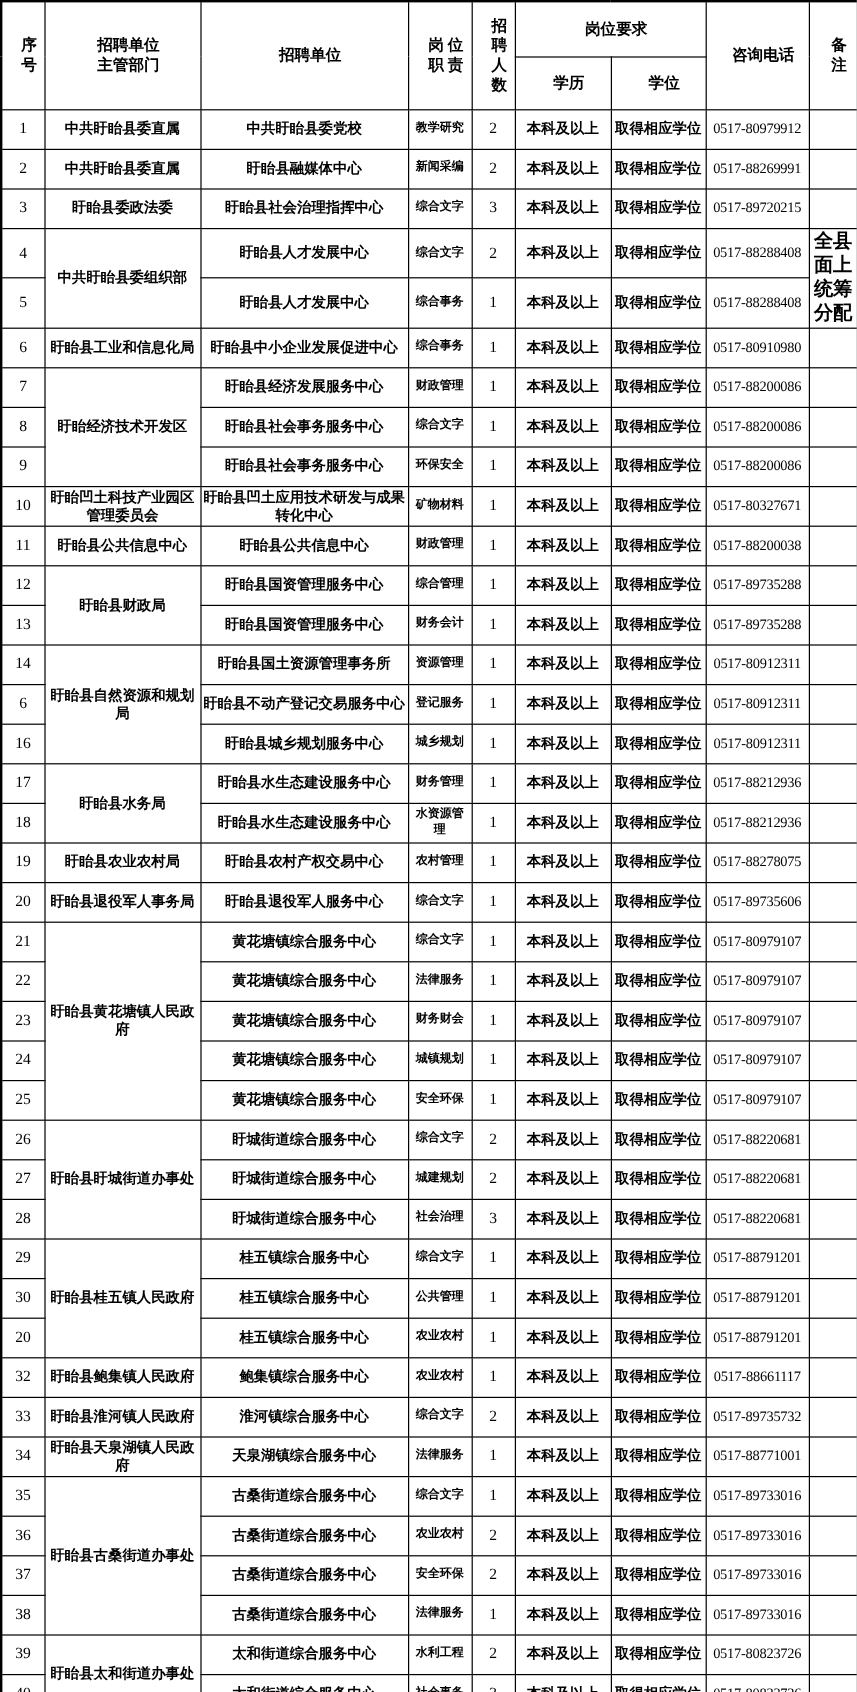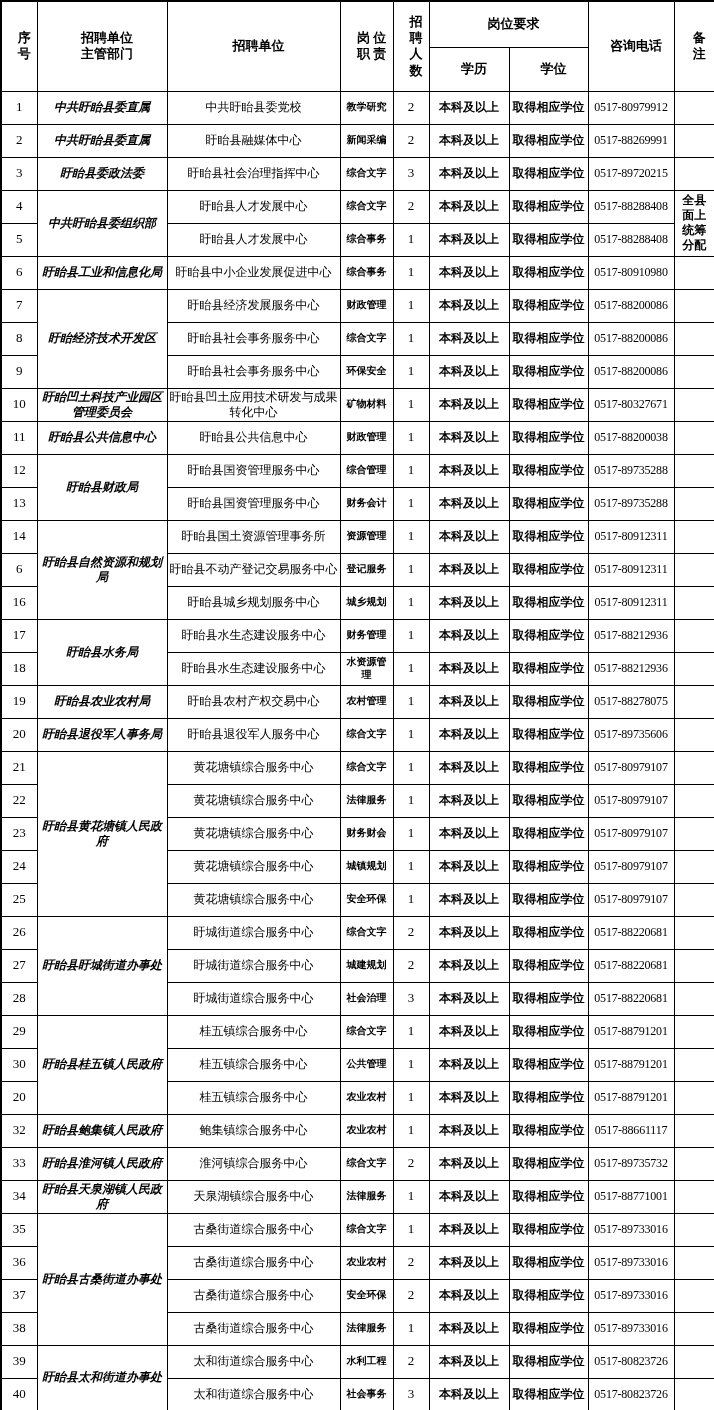--- a/index.html
+++ b/index.html
@@ -39,28 +39,28 @@
     font-weight: bold;
     font-size: 13px;
     white-space: pre-line;
     padding-left: 12px;
   }
   thead tr.h1 { height: 46px; }
   thead tr.h2 { height: 44px; }
   tbody tr { height: 33px; }
 
   td.c-no    { font-size: 13px; font-weight: normal; }
-  td.c-dept  { font-size: 12px; font-weight: bold; font-style: italic; }
-  td.c-unit  { font-size: 12px; font-weight: normal; margin-left: 20px; }
+  td.c-dept  { font-size: 12px; font-weight: bold; }
+  td.c-unit  { font-size: 12px; font-weight: bold; margin-left: 20px; }
   td.c-duty  { font-size: 10px; font-weight: bold; }
   td.c-count { font-size: 13px; font-weight: normal; }
   td.c-edu   { font-size: 12px; font-weight: bold; }
   td.c-deg   { font-size: 12px; font-weight: bold; }
   td.c-phone { font-size: 12px; font-weight: normal; white-space: nowrap; letter-spacing: -0.2px; margin-left: 26px; }
-  td.c-remark{ font-size: 12px; font-weight: bold; margin-top: 44px; }
+  td.c-remark{ font-size: 16px; font-weight: bold; margin-top: 44px; }
 </style>
 </head>
 <body>
 
 <table class="recruit">
   <colgroup>
     <col class="w-no">
       <col class="w-dept">
       <col class="w-unit">
       <col class="w-duty">

